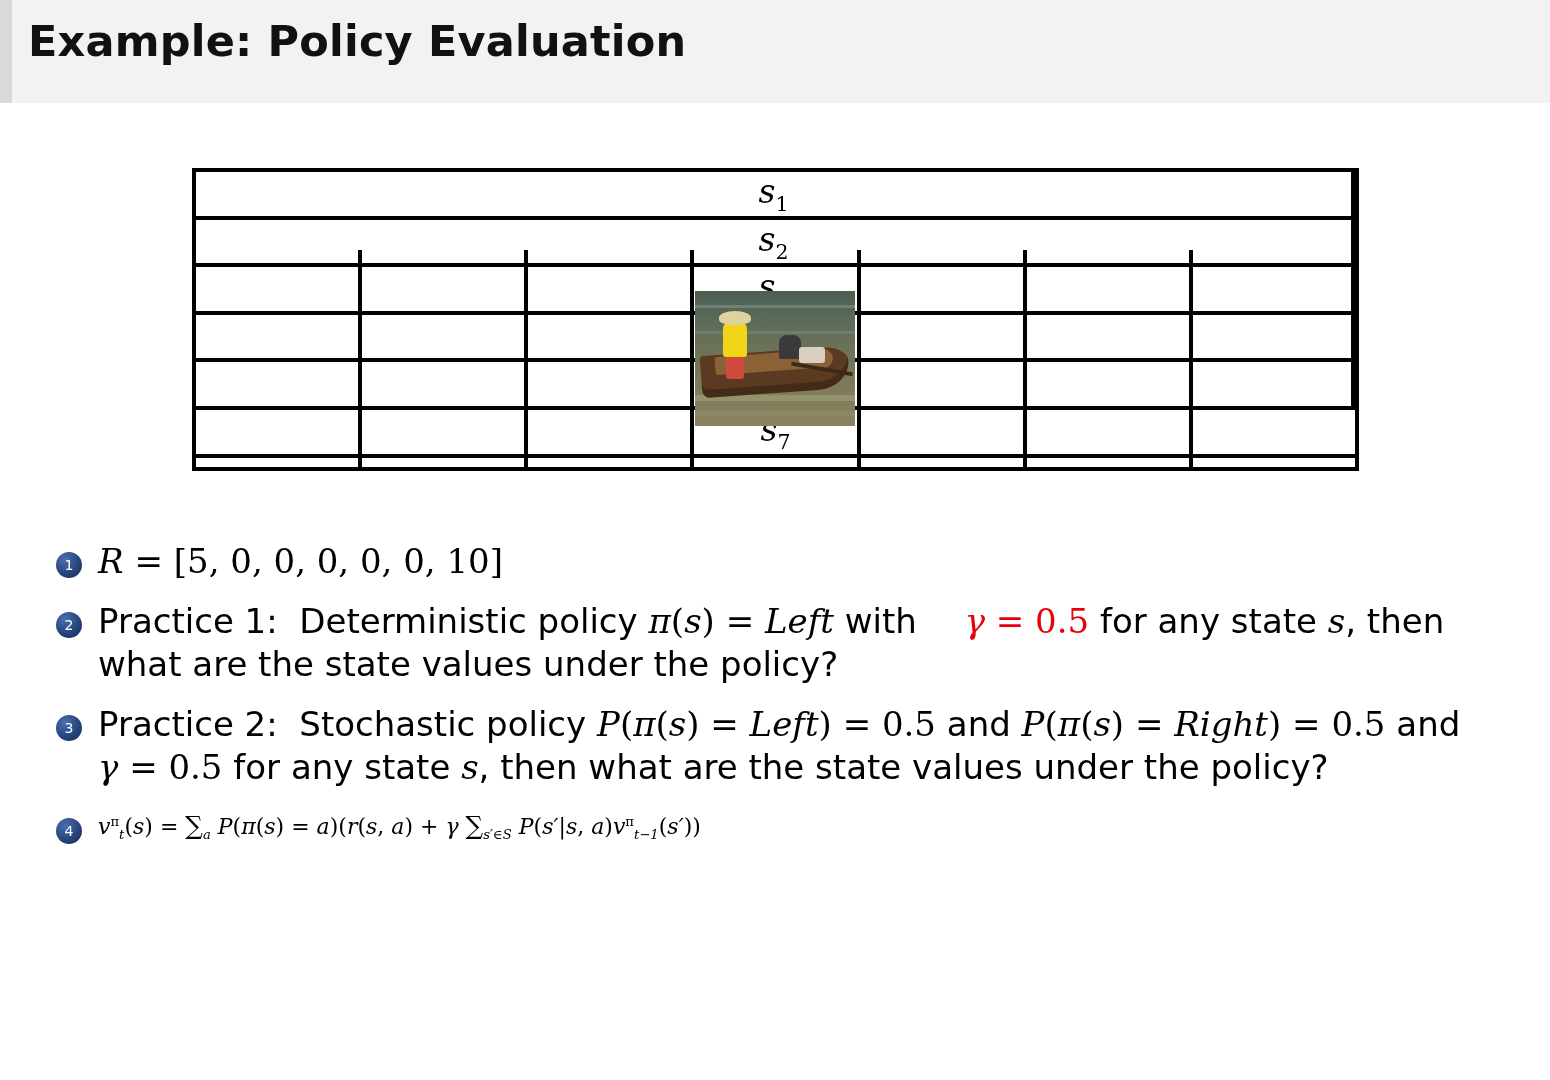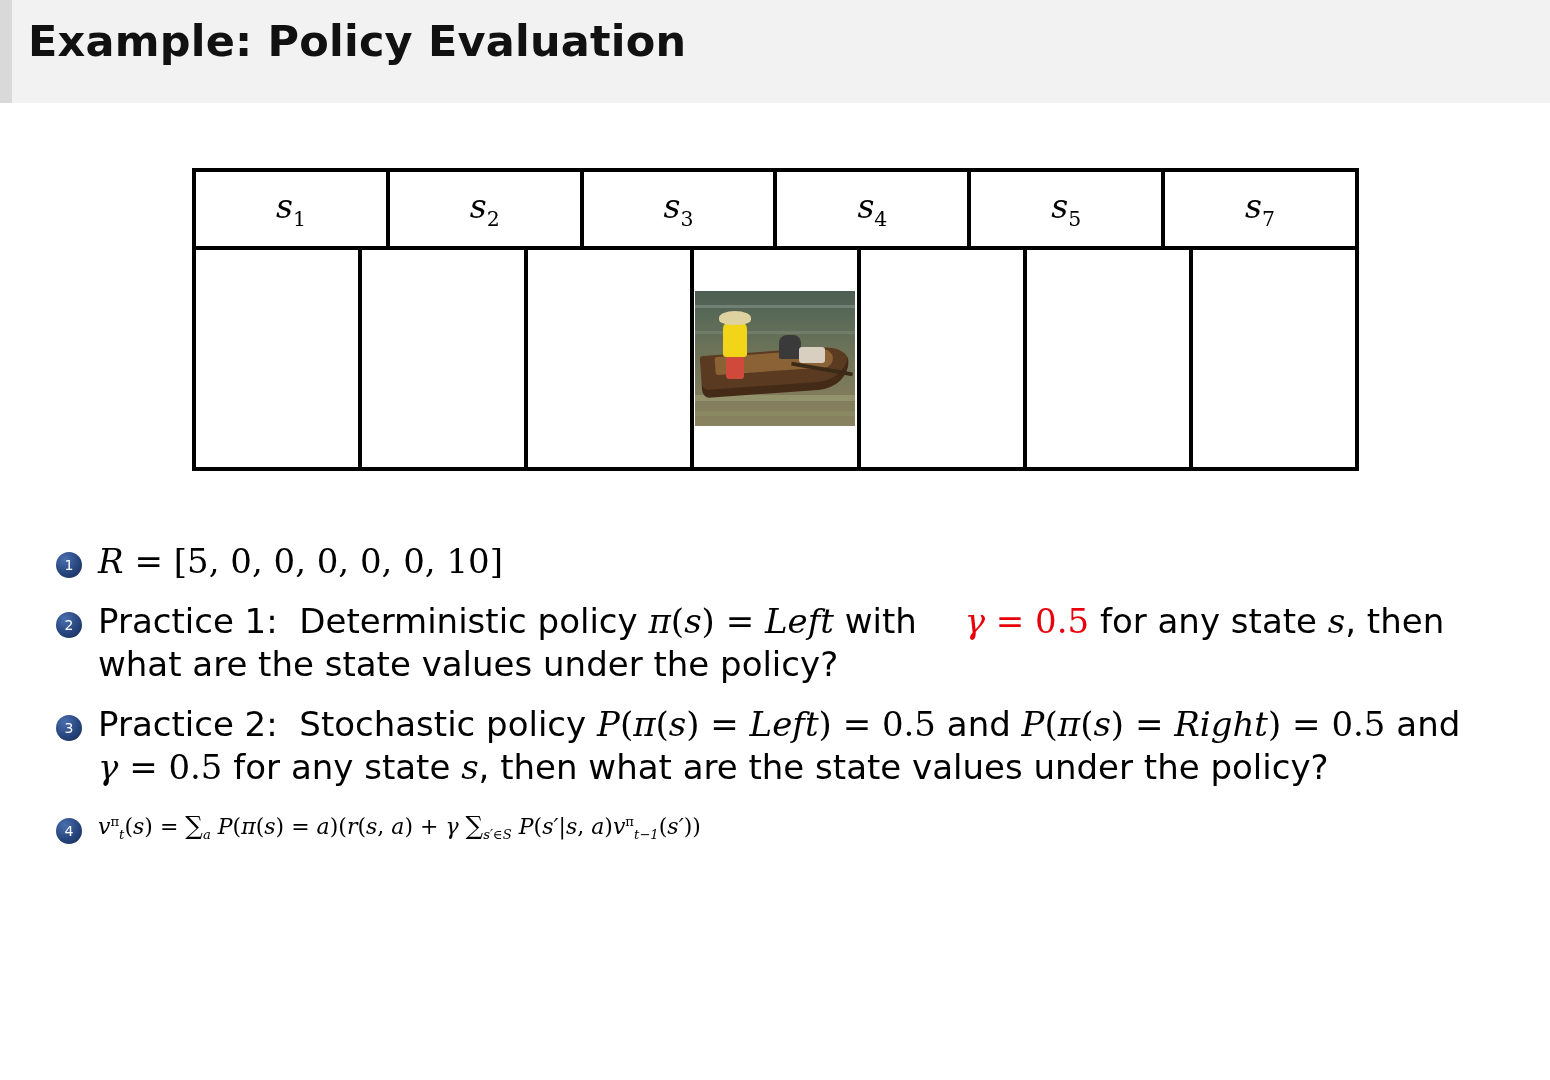--- a/index.html
+++ b/index.html
@@ -50,21 +50,21 @@
     height: 303px;
     border: 4px solid #000000;
     box-sizing: border-box;
     display: flex;
     flex-direction: column;
   }
   .states-row {
     display: flex;
     width: 100%;
   }
-  .row-head { height: 78px; }
+  .row-head { height: 78px; flex-direction: column; }
   .row-body { height: 217px; }
   .state-cell {
     flex: 1 1 0;
     border-right: 4px solid #000000;
     box-sizing: border-box;
     display: flex;
     align-items: center;
     justify-content: center;
     position: relative;
   }

